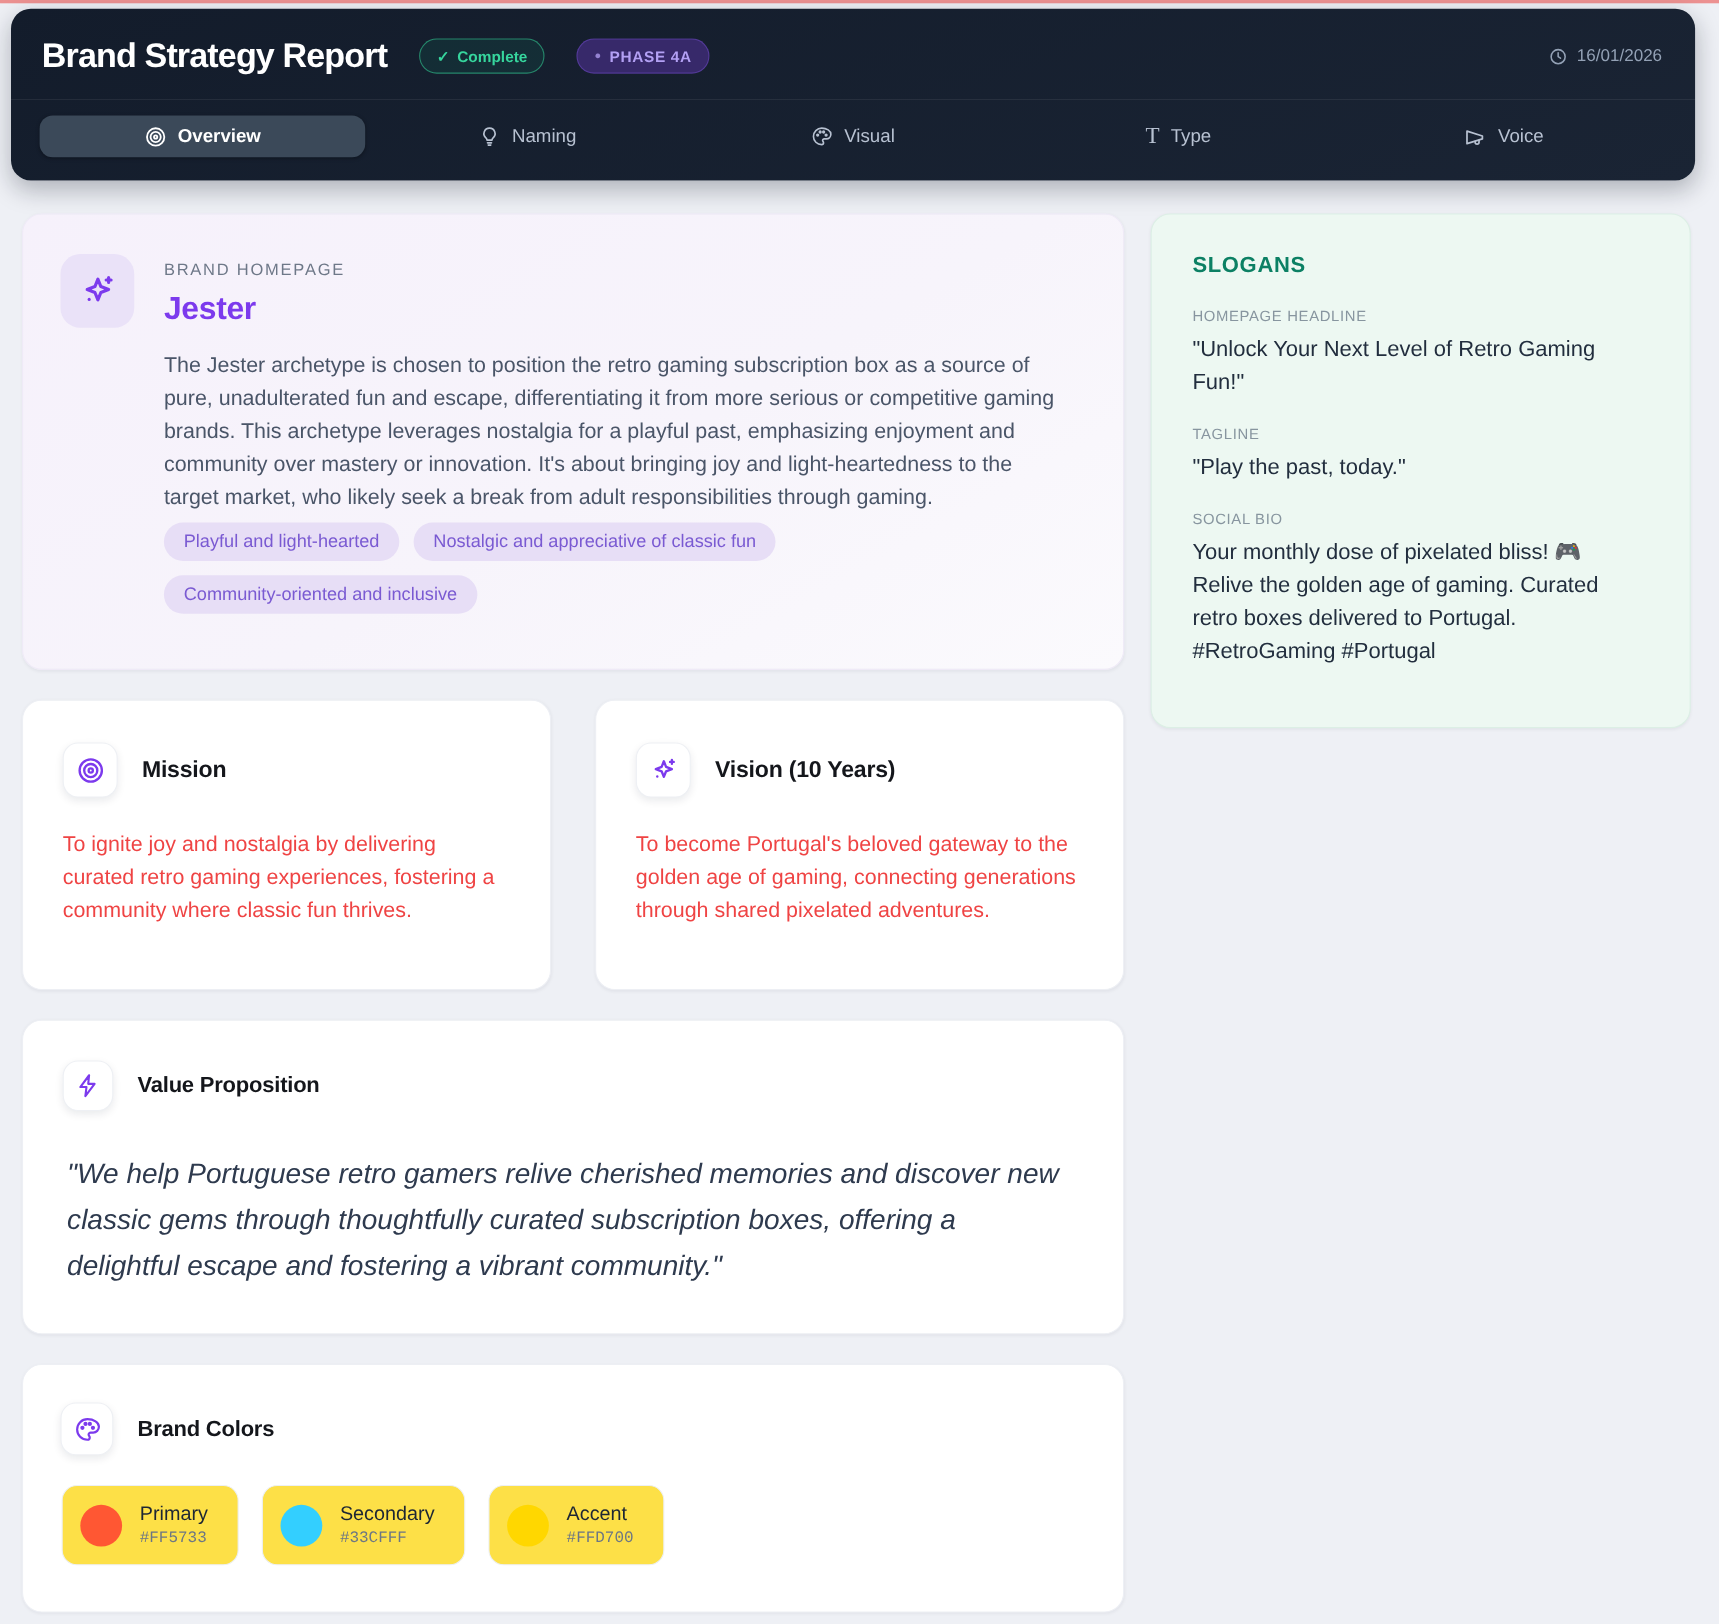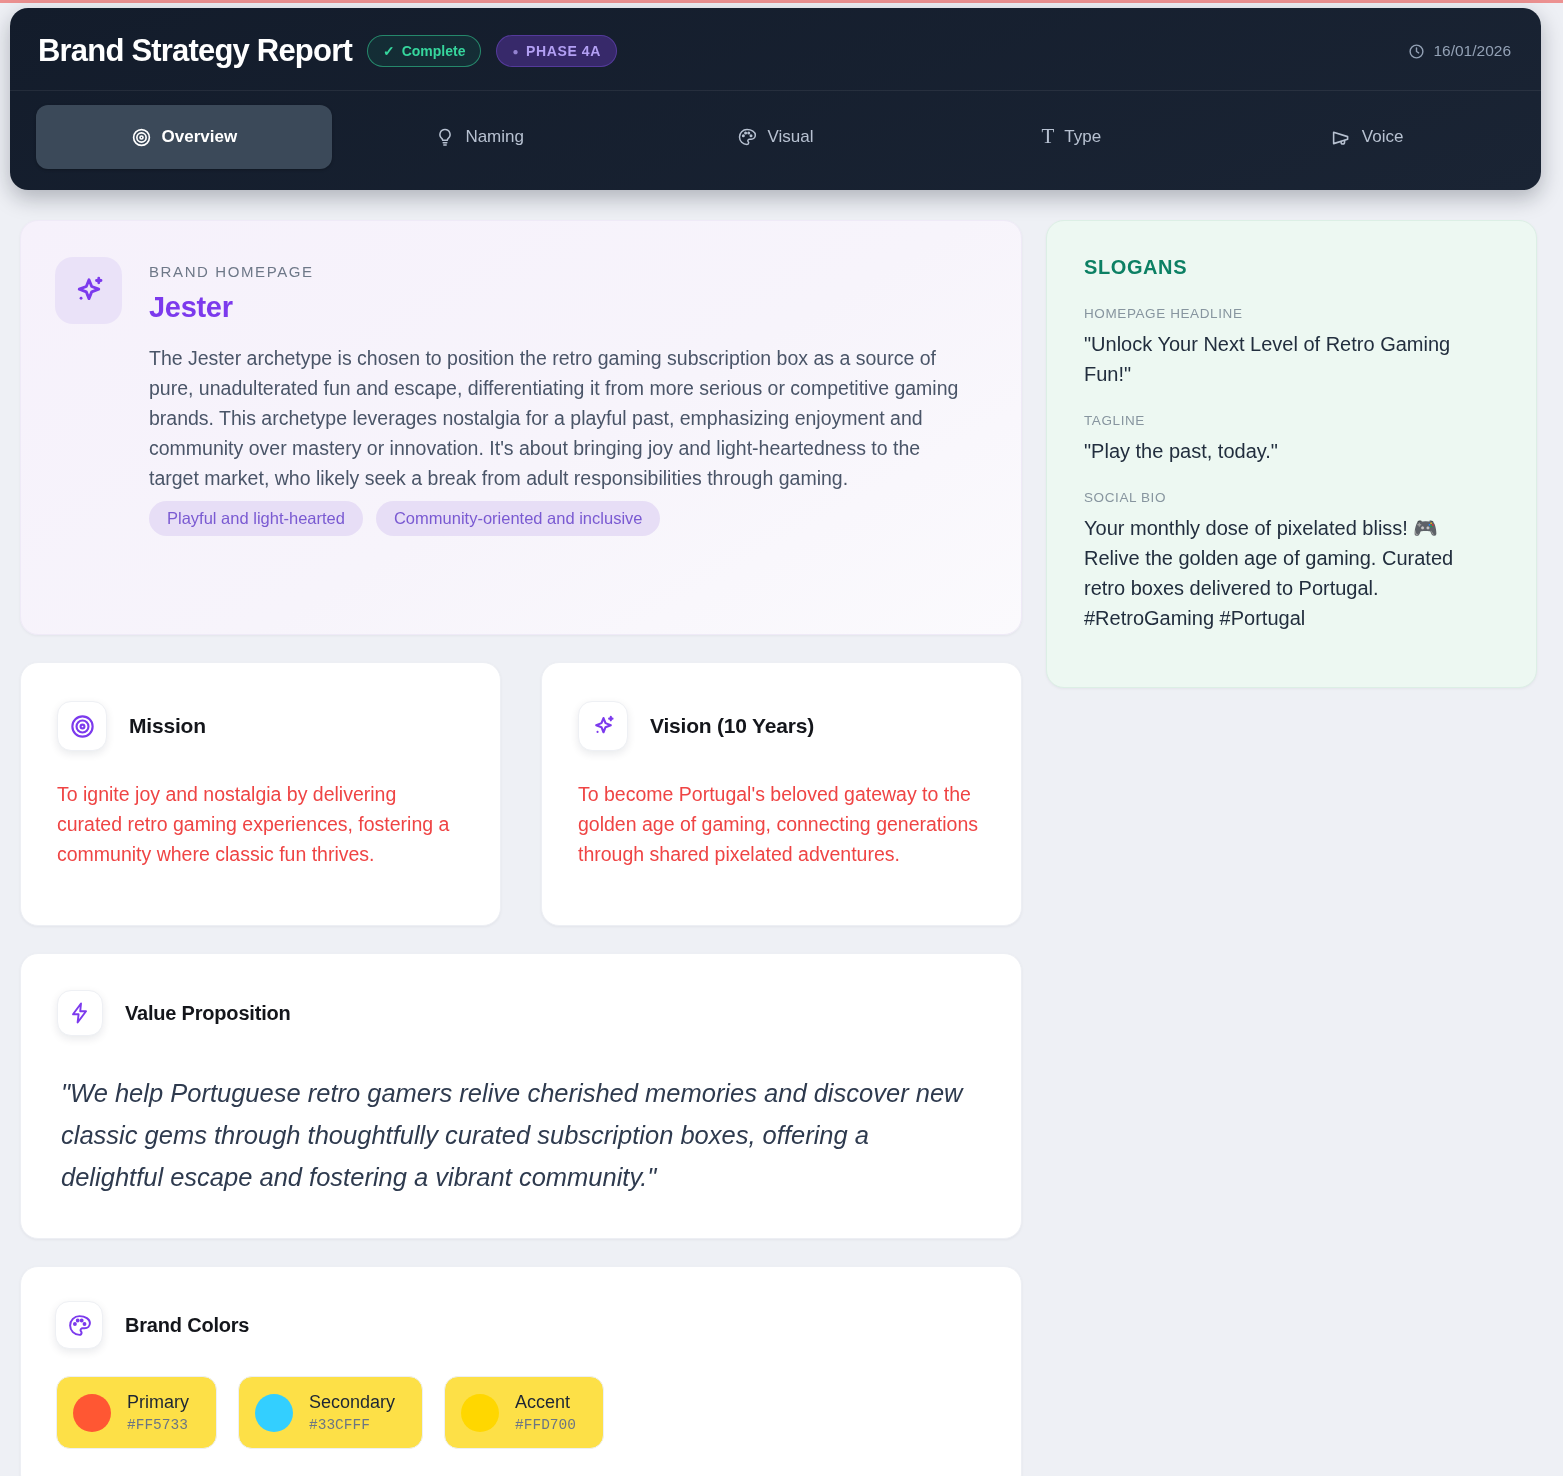--- a/index.html
+++ b/index.html
@@ -14,21 +14,21 @@
   .top-line { height: 3px; background: #ec9191; }
 
   
   .header {
     margin: 5px 22px 0 10px;
     background: linear-gradient(160deg, #131c2b, #1a2434);
     border-radius: 18px;
     box-shadow: 0 8px 22px rgba(10, 18, 34, 0.28);
   }
   .header-top {
-    display: flex; align-items: center; gap: 15px;
+    display: flex; align-items: center; gap: 29px;
     padding: 25px 30px 21px 28px;
   }
   .app-title {
     color: #ffffff; font-size: 31px; font-weight: 800;
     letter-spacing: -0.8px;
   }
   .badge {
     display: inline-flex; align-items: center; gap: 7px;
     border-radius: 999px; padding: 7px 15px; font-size: 14px;
   }
@@ -45,21 +45,21 @@
   .header-date {
     margin-left: auto; display: flex; align-items: center; gap: 8px;
     color: #93a1b5; font-size: 15.5px;
   }
   .tab-row {
     display: flex; align-items: center;
     border-top: 1px solid rgba(255,255,255,0.07);
     padding: 14px 26px 21px 26px;
   }
   .tab {
-    flex: 1; height: 64px; display: flex; align-items: center; justify-content: center;
+    flex: 1; height: 38px; display: flex; align-items: center; justify-content: center;
     gap: 10px; color: #b7c1d1; font-size: 17px; border-radius: 12px; cursor: pointer;
   }
   .tab.active { background: #3b4959; color: #ffffff; font-weight: 600; box-shadow: 0 1px 3px rgba(0,0,0,0.25); }
   .tab svg { flex: 0 0 auto; }
   .type-glyph { font-family: "Liberation Serif", serif; font-size: 21px; line-height: 1; margin-top: -2px; }
 
   
   .content { display: flex; gap: 24px; margin: 30px 26px 0 20px; align-items: flex-start; }
   .col-left { width: 1002px; display: flex; flex-direction: column; gap: 27px; }
   .col-right { flex: 1; }
@@ -213,20 +213,21 @@
             <path d="M18.5 3.5v3M17 5h3"></path>
             <path d="M6.7 16.8v.01"></path>
           </svg>
       </div>
       <div>
         <div class="archetype-label">BRAND HOMEPAGE</div>
         <div class="archetype-name">Jester</div>
         <p class="archetype-desc">The Jester archetype is chosen to position the retro gaming subscription box as a source of pure, unadulterated fun and escape, differentiating it from more serious or competitive gaming brands. This archetype leverages nostalgia for a playful past, emphasizing enjoyment and community over mastery or innovation. It's about bringing joy and light-heartedness to the target market, who likely seek a break from adult responsibilities through gaming.</p>
         <div class="tags">
           <span class="tag">Playful and light-hearted</span>
+          <span class="tag">Nostalgic and appreciative of classic fun</span>
           <span class="tag">Community-oriented and inclusive</span>
         </div>
       </div>
     </section>
 
     <div class="mv-row">
       <section class="card mv-card">
         <div class="card-head">
           <div class="icon-chip">
             <svg width="27" height="27" viewBox="0 0 24 24" fill="none" stroke="#7c3aed" stroke-width="1.9">

